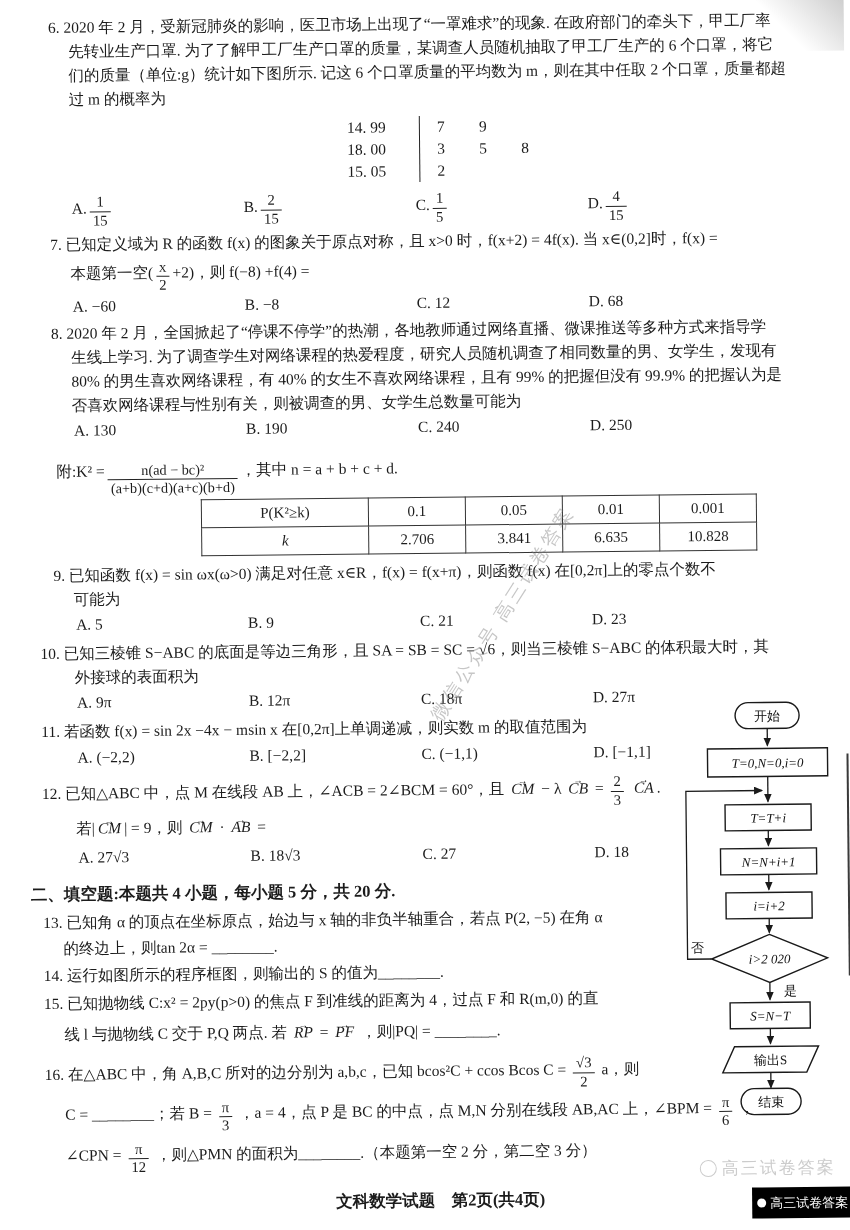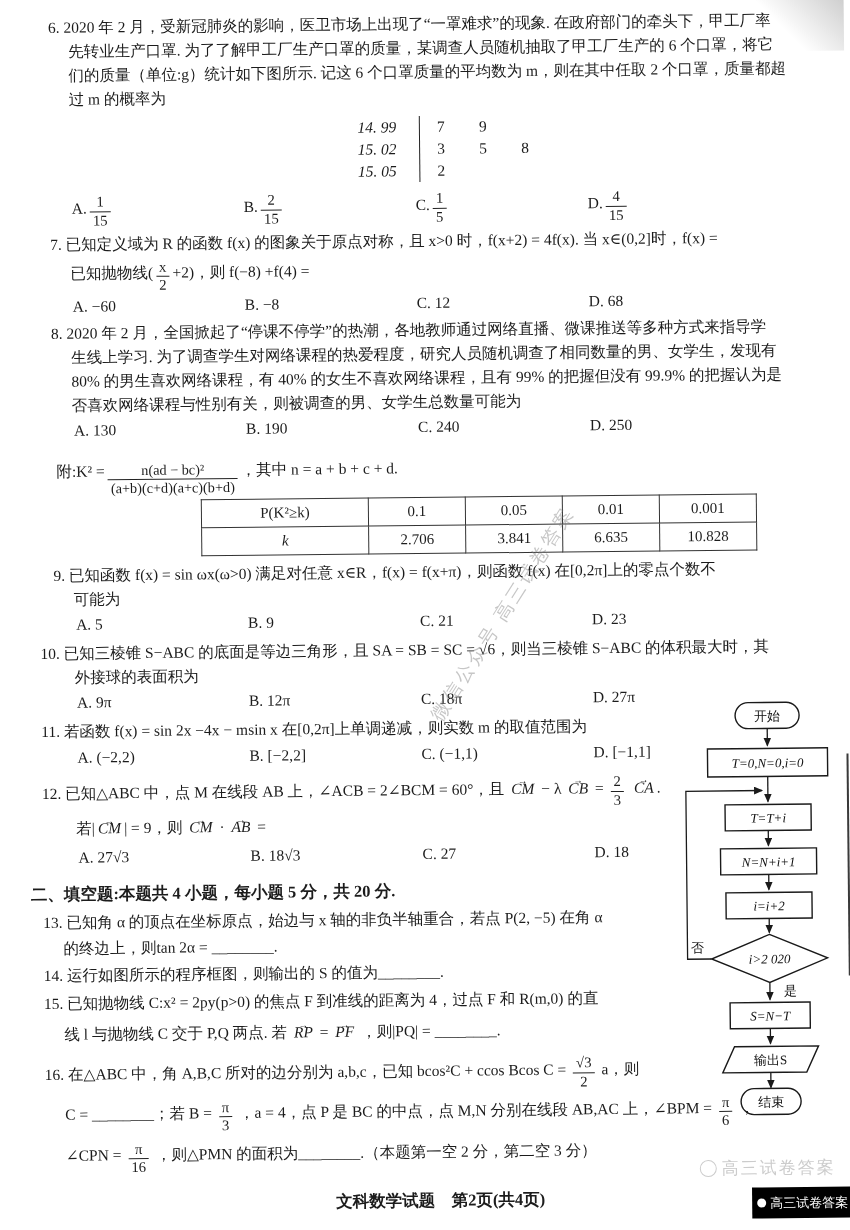--- a/index.html
+++ b/index.html
@@ -20,21 +20,21 @@
   
   .frac{display:inline-block;vertical-align:-0.8em;text-align:center;line-height:1.05;font-size:0.95em;margin:0 3px;}
   .frac .n{display:block;padding:0 3px 1px;}
   .frac .d{display:block;border-top:1.3px solid #222;padding:1px 3px 0;}
   
   .vec{font-style:italic;position:relative;margin:0 3px;display:inline-block;}
   .vec::after{content:"→";position:absolute;left:50%;transform:translateX(-50%);top:-0.8em;font-size:0.6em;font-style:normal;}
   
   .stemleaf{margin:8px 0 4px 352px;font-size:15.5px;}
   .sl-row{display:flex;line-height:22px;}
-  .sl-stem{width:60px;text-align:center;padding-right:12px;border-right:1.4px solid #222;font-style:italic;}
+  .sl-stem{width:60px;text-align:left;padding-right:12px;border-right:1.4px solid #222;}
   .sl-leaf{width:42px;text-align:center;}
   
   .kform{padding-left:58px;margin-top:6px;font-size:15.5px;line-height:44px;white-space:nowrap;}
   .kform .frac{font-size:0.92em;vertical-align:-1.15em;}
   
   table.k{border-collapse:collapse;margin:4px 0 6px 202px;}
   table.k td{border:1.2px solid #333;text-align:center;font-size:15px;padding:2px 8px;height:23px;}
   table.k td.c0{width:150px;}
   table.k td.cv{width:80px;}
   
@@ -70,42 +70,42 @@
     <div class="line">先转业生产口罩. 为了了解甲工厂生产口罩的质量，某调查人员随机抽取了甲工厂生产的 6 个口罩，将它</div>
     <div class="line">们的质量（单位:g）统计如下图所示. 记这 6 个口罩质量的平均数为 m，则在其中任取 2 个口罩，质量都超</div>
     <div class="line">过 m 的概率为</div>
     <div class="stemleaf">
       <div class="sl-row">
         <span class="sl-stem">14. 99</span>
         <span class="sl-leaf">7</span>
         <span class="sl-leaf">9</span>
       </div>
       <div class="sl-row">
-        <span class="sl-stem">15. 02</span>
+        <span class="sl-stem">18. 00</span>
         <span class="sl-leaf">3</span>
         <span class="sl-leaf">5</span>
         <span class="sl-leaf">8</span>
       </div>
       <div class="sl-row">
         <span class="sl-stem">15. 05</span>
         <span class="sl-leaf">2</span>
       </div>
     </div>
     <div class="opts tall">
       <span><span>A.</span><span class="frac"><span class="n">1</span><span class="d">15</span></span></span>
       <span><span>B.</span><span class="frac"><span class="n">2</span><span class="d">15</span></span></span>
       <span><span>C.</span><span class="frac"><span class="n">1</span><span class="d">5</span></span></span>
       <span><span>D.</span><span class="frac"><span class="n">4</span><span class="d">15</span></span></span>
     </div>
   </div>
 
   <div style="margin-top:4px;">
     <div class="line p1">7. 已知定义域为 R 的函数 f(x) 的图象关于原点对称，且 x&gt;0 时，f(x+2) = 4f(x). 当 x∈(0,2]时，f(x) =</div>
     <div class="line" style="line-height:34px;">
-      <span>已知抛物线(</span><span class="frac"><span class="n">x</span><span class="d">2</span></span><span>+2)，则 f(−8) +f(4) =</span>
+      <span>本题第一空(</span><span class="frac"><span class="n">x</span><span class="d">2</span></span><span>+2)，则 f(−8) +f(4) =</span>
     </div>
     <div class="opts">
       <span>A. −60</span>
       <span>B. −8</span>
       <span>C. 12</span>
       <span>D. 68</span>
     </div>
   </div>
 
   <div style="margin-top:2px;">
@@ -229,21 +229,21 @@
     </div>
     <div class="line cont2" style="line-height:40px;">
       <span>C = ________；若 B =</span>
       <span class="frac"><span class="n">π</span><span class="d">3</span></span>
       <span>，a = 4，点 P 是 BC 的中点，点 M,N 分别在线段 AB,AC 上，∠BPM =</span>
       <span class="frac"><span class="n">π</span><span class="d">6</span></span>
       <span>，</span>
     </div>
     <div class="line cont2" style="line-height:42px;">
       <span>∠CPN =</span>
-      <span class="frac"><span class="n">π</span><span class="d">16</span></span>
+      <span class="frac"><span class="n">π</span><span class="d">12</span></span>
       <span>，则△PMN 的面积为________.（本题第一空 2 分，第二空 3 分）</span>
     </div>
   </div>
 
   <svg class="flow" width="186" height="430" viewBox="0 0 186 430">
     <defs>
       <marker id="ah" markerWidth="8" markerHeight="8" refX="6" refY="3" orient="auto">
         <path d="M0,0 L7,3 L0,6 Z" fill="#1a1a1a"></path>
       </marker>
     </defs>

